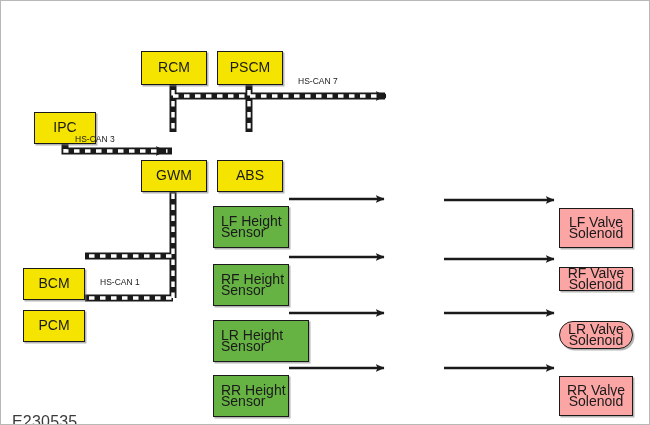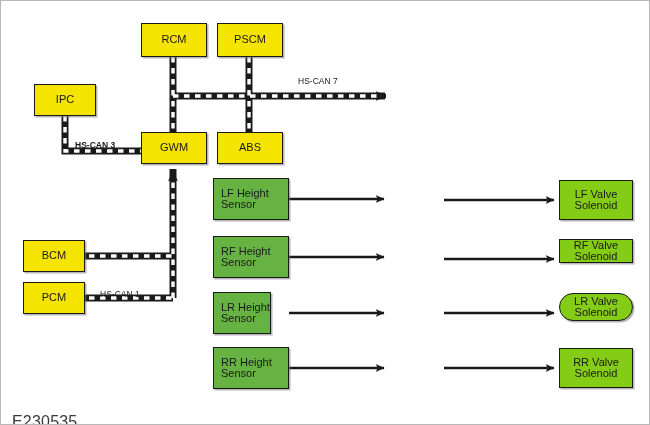--- a/index.html
+++ b/index.html
@@ -21,45 +21,46 @@
     position: absolute;
     left: 0;
     top: 0;
     width: 650px;
     height: 425px;
   }
   .node {
     position: absolute;
     box-sizing: border-box;
     border: 1.6px solid #1a1a1a;
-    font-size: 11px;
+    font-size: 14px;
     line-height: 11.5px;
     color: #1a1a1a;
     display: flex;
     z-index: 5;
     box-shadow: 1.5px 1.5px 0 rgba(120,120,120,0.55);
+    margin-top: 28px;
   }
   .node span {
     display: block;
   }
   .node.module {
     background: #f5e400;
     align-items: center;
     justify-content: center;
     text-align: center;
   }
   .node.sensor {
     background: #66b344;
     align-items: center;
     justify-content: flex-start;
     text-align: left;
     padding-left: 7px;
   }
   .node.actuator {
-    background: #84cc16;
+    background: #fca5a5;
     align-items: center;
     justify-content: center;
     text-align: center;
   }
   .node.hub {
     background: #f5e400;
     align-items: center;
     justify-content: center;
     text-align: center;
   }
@@ -126,23 +127,23 @@
     </g>
 
     <g fill="none" stroke="#1a1a1a" stroke-width="2.6">
       <path d="M443,199 L553,199" marker-end="url(#arrowSolid)"></path>
       <path d="M443,258 L553,258" marker-end="url(#arrowSolid)"></path>
       <path d="M443,312 L553,312" marker-end="url(#arrowSolid)"></path>
       <path d="M443,367 L553,367" marker-end="url(#arrowSolid)"></path>
     </g>
   </svg>
 
-  <div class="bus-label" style="left:99px; top:288px;">HS-CAN 1</div>
+  <div class="bus-label" style="left:99px; top:276px;">HS-CAN 1</div>
   <div class="bus-label" style="left:297px; top:75px;">HS-CAN 7</div>
-  <div class="bus-label" style="left:74px; top:139px;font-weight:bold;">HS-CAN 3</div>
+  <div class="bus-label" style="left:74px; top:133px;">HS-CAN 3</div>
 
   <div class="node module" style="left:140px; top:22px; width:66px; height:34px;">
     <span>RCM</span>
   </div>
   <div class="node module" style="left:216px; top:22px; width:66px; height:34px;">
     <span>PSCM</span>
   </div>
   <div class="node module" style="left:33px; top:83px; width:62px; height:32px;">
     <span>IPC</span>
   </div>
@@ -159,21 +160,21 @@
     <span>PCM</span>
   </div>
 
 
   <div class="node sensor" style="left:212px; top:177px; width:76px; height:42px;">
     <span>LF Height<br>Sensor</span>
   </div>
   <div class="node sensor" style="left:212px; top:235px; width:76px; height:42px;">
     <span>RF Height<br>Sensor</span>
   </div>
-  <div class="node sensor" style="left:212px; top:291px; width:58px; height:42px;">
+  <div class="node sensor" style="left:212px; top:291px; width:96px; height:42px;">
     <span>LR Height<br>Sensor</span>
   </div>
   <div class="node sensor" style="left:212px; top:346px; width:76px; height:42px;">
     <span>RR Height<br>Sensor</span>
   </div>
 
   <div class="node actuator" style="left:558px; top:179px; width:74px; height:40px;">
     <span>LF Valve<br>Solenoid</span>
   </div>
   <div class="node actuator" style="left:558px; top:238px; width:74px; height:24px;">

